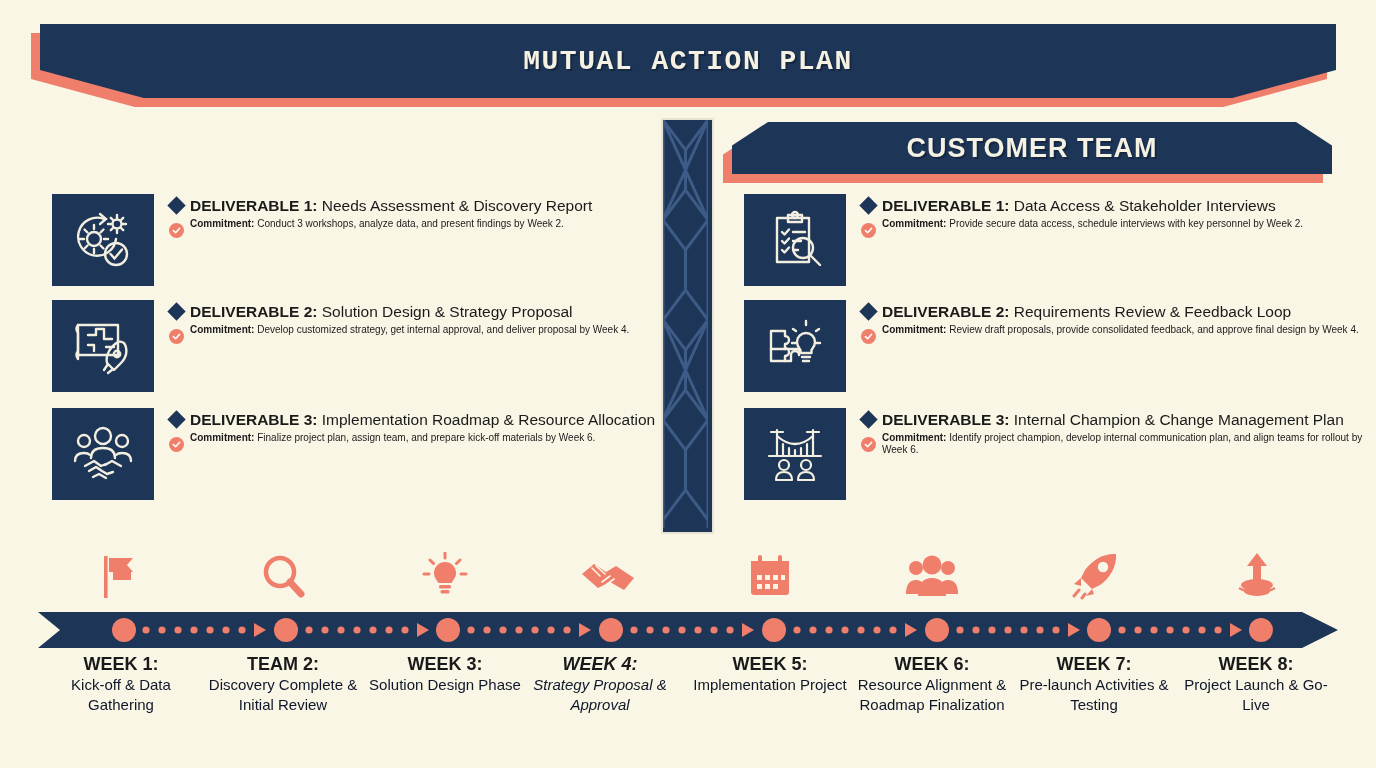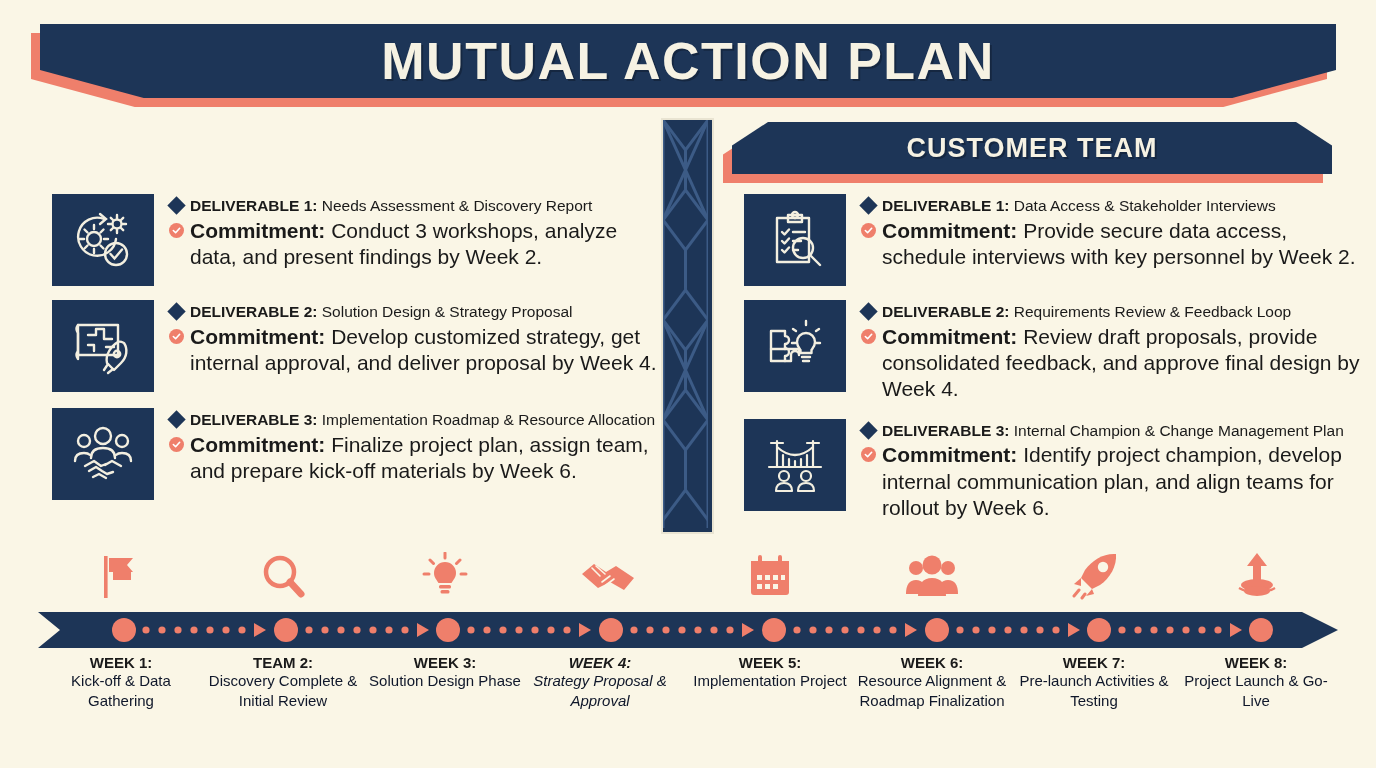--- a/index.html
+++ b/index.html
@@ -28,22 +28,23 @@
   
   .clip-team{
     clip-path:polygon(6% 0,94% 0,100% 45%,100% 100%,0 100%,0 45%);
   }
 
   #title-banner{left:40px;top:24px;width:1296px;height:74px;}
   #title-banner .outline{transform:translate(-9px,9px);}
   #title-banner .fill{}
   #title-banner .label{
     position:absolute;inset:0;display:flex;align-items:center;justify-content:center;
-    color:#f6f2e3;font-size:52px;font-weight:bold;letter-spacing:1.5px;
+    color:#f6f2e3;font-size:28px;font-weight:bold;letter-spacing:1.5px;
     text-shadow:2px 2px 0 rgba(0,0,0,.25);
+    font-family:Liberation Mono, monospace;
   }
 
   #your-team-banner{left:58px;top:122px;width:586px;height:52px;}
   #customer-team-banner{left:732px;top:122px;width:600px;height:52px;}
   #your-team-banner .outline,#customer-team-banner .outline{transform:translate(-9px,9px);}
   .team-label{
     position:absolute;inset:0;display:flex;align-items:center;justify-content:center;
     color:#f6f2e3;font-size:27px;font-weight:bold;letter-spacing:1px;
     text-shadow:2px 2px 0 rgba(0,0,0,.25);
   }
@@ -70,33 +71,33 @@
   .tile svg{position:absolute;left:50%;top:50%;transform:translate(-50%,-50%);}
   .texts{flex:1 1 auto;padding-top:2px;}
   .line{display:flex;align-items:flex-start;line-height:1.26;}
   .bullet{flex:0 0 auto;width:22px;padding-top:3px;}
   .diamond{width:13px;height:13px;background:#1d3557;transform:rotate(45deg);display:block;margin-left:2px;}
   .check{
     width:15px;height:15px;border-radius:50%;background:#ef7f6b;
     display:flex;align-items:center;justify-content:center;margin-left:1px;margin-top:2px;
   }
   .check svg{display:block;}
-  .txt{flex:1 1 auto;font-size:21px;color:#1a1a1a;}
+  .txt{flex:1 1 auto;font-size:10px;color:#1a1a1a;}
   .txt b{font-weight:bold;}
   .row-deliverable .txt{font-size:15.5px;}
   .row-commitment{margin-top:2px;}
 
   
   #timeline{position:absolute;left:0;top:548px;width:1376px;height:220px;}
   #tl-icons{position:absolute;left:0;top:0;width:1376px;height:58px;}
   .tl-icon{position:absolute;top:0;width:110px;height:52px;display:flex;align-items:flex-end;justify-content:center;}
   #tl-bar{position:absolute;left:38px;top:64px;width:1300px;height:36px;}
   #tl-labels{position:absolute;left:0;top:106px;width:1376px;}
   .tl-label{position:absolute;top:0;width:160px;text-align:center;}
-  .tl-week{font-size:15px;font-weight:bold;color:#1a1a1a;}
+  .tl-week{font-size:18px;font-weight:bold;color:#1a1a1a;}
   .tl-desc{font-size:15px;color:#0f172a;line-height:1.33;}
 </style>
 </head>
 <body>
 
 <div class="stage">
 
   <div class="banner" id="title-banner">
     <div class="outline clip-title"></div>
     <div class="fill clip-title"></div>

